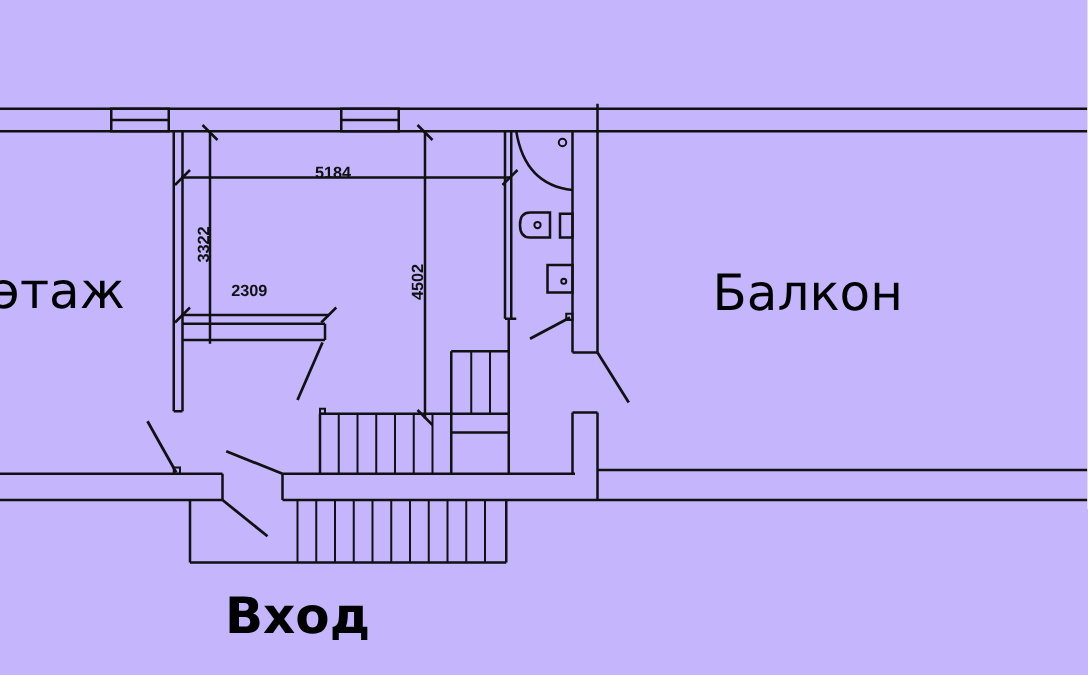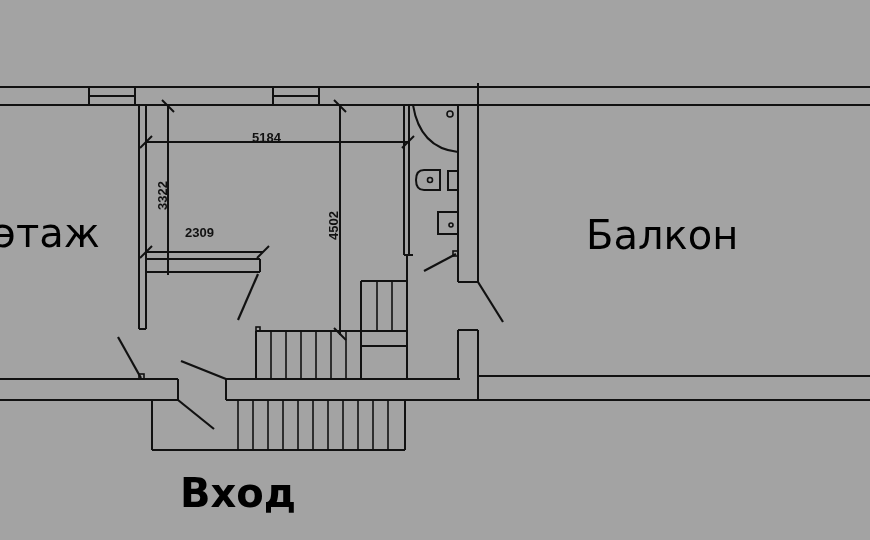--- a/index.html
+++ b/index.html
@@ -1,16 +1,16 @@
 <!DOCTYPE html>
 <html><head>
 <meta charset="utf-8">
 <style>
   html, body { margin: 0; padding: 0; background: #ffffff; }
-  .canvas { position: relative; width: 870px; height: 540px; overflow: hidden; background: #a3a3a3; }
+  .canvas { position: relative; width: 870px; height: 540px; overflow: hidden; background: #c4b5fd; }
   svg { position: absolute; left: 0; top: 0; }
   .wall { stroke: #111; stroke-width: 2; fill: none; }
   .thin { stroke: #111; stroke-width: 1.6; fill: none; }
   .door { stroke: #111; stroke-width: 2.2; fill: none; }
   .dim { stroke: #111; stroke-width: 2; fill: none; }
   .dimtext { font-family: "Liberation Sans", sans-serif; font-weight: bold; font-size: 13px; fill: #111; }
   .label { position: absolute; font-family: "DejaVu Sans", sans-serif; font-size: 40px; color: #000; line-height: 1; white-space: nowrap; }
 </style>
 </head>
 <body>
@@ -131,15 +131,15 @@
   <g>
     <line class="door" x1="141" y1="378" x2="118" y2="337"></line>
     <rect class="thin" x="139" y="374" width="5" height="5"></rect>
     <line class="door" x1="226" y1="379" x2="181" y2="361"></line>
     <line class="door" x1="178" y1="400" x2="214" y2="429"></line>
     <line class="door" x1="258" y1="274" x2="238" y2="320"></line>
   </g>
 </svg>
 
 <div class="label" style="left:-6px; top:213px;">этаж</div>
-<div class="label" style="left:570px; top:215px;margin-left:16px;">Балкон</div>
+<div class="label" style="left:570px; top:215px;">Балкон</div>
 <div class="label" style="left:180px; top:473px;font-weight:bold;">Вход</div>
 </div>
 
 </body></html>

